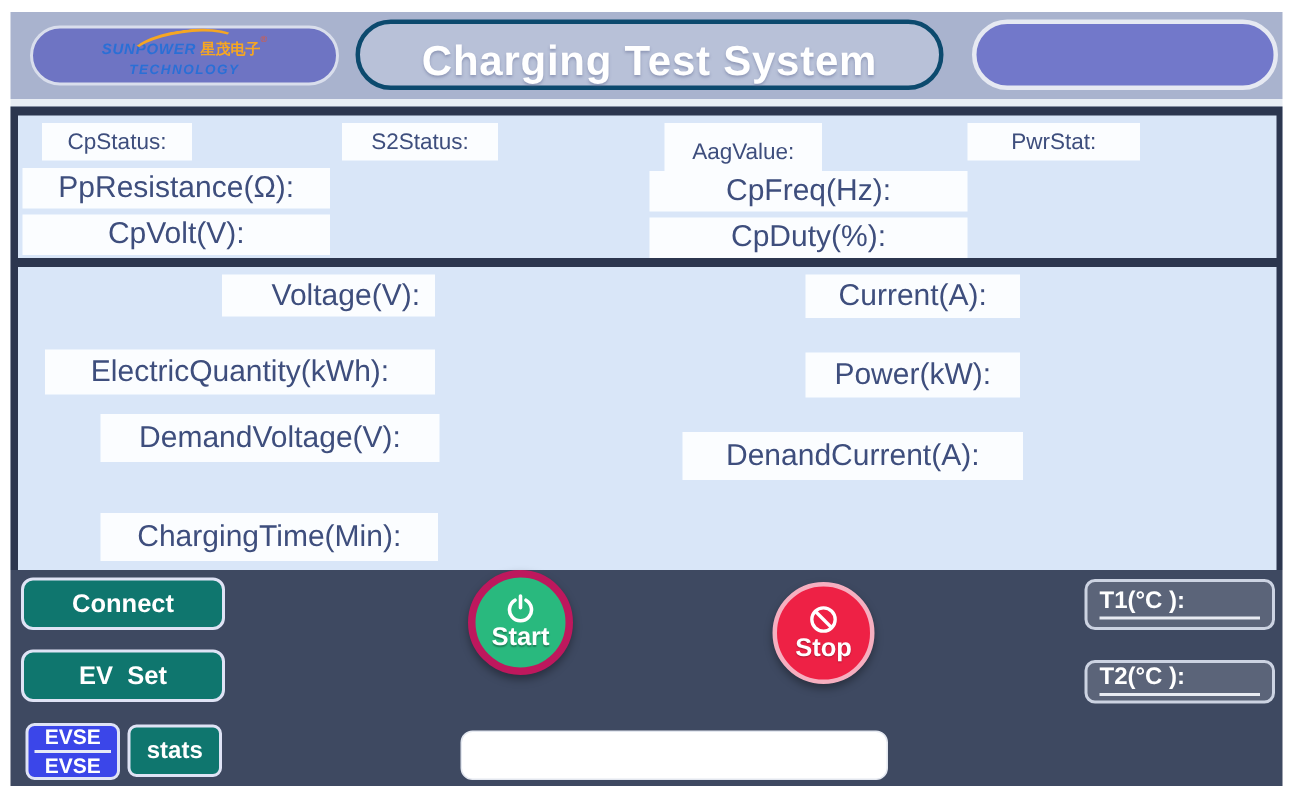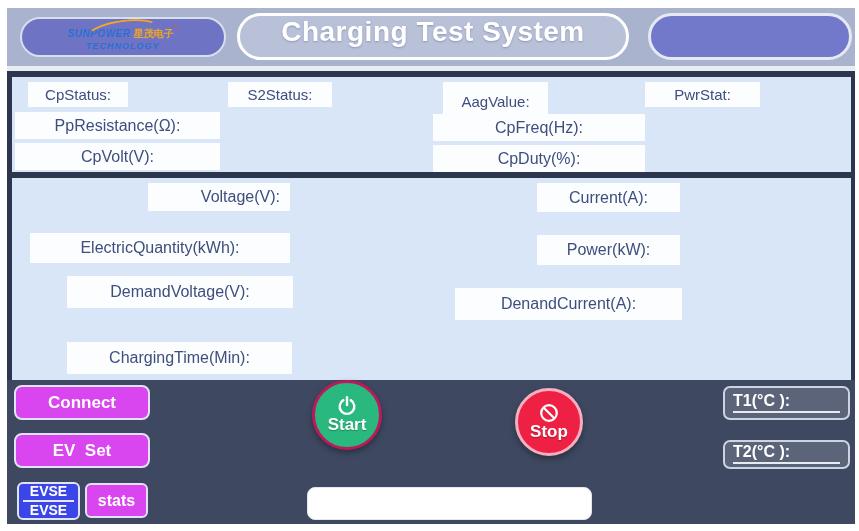--- a/index.html
+++ b/index.html
@@ -11,48 +11,48 @@
   .gap{position:absolute;left:0;top:58px;width:848px;height:6px;background:#e8edf4;}
   .pill{position:absolute;border-radius:26px;box-sizing:border-box;}
   .logo-pill{left:13px;top:9px;width:206px;height:40px;background:#6e74c3;border:2px solid #d9deec;border-radius:20px;
              display:flex;align-items:center;justify-content:center;}
   .logo-inner{position:relative;text-align:center;line-height:1;filter:blur(.3px);}
   .logo-l1{font-size:10px;font-weight:bold;font-style:italic;color:#2a6fd6;letter-spacing:.5px;}
   .logo-cn{font-size:10px;font-weight:bold;color:#f5a623;margin-left:3px;}
   .logo-reg{font-size:6px;color:#e05a3a;vertical-align:top;}
   .logo-l2{font-size:9px;font-weight:bold;font-style:italic;color:#2a6fd6;letter-spacing:1px;margin-top:2px;}
   .logo-swoosh{position:absolute;left:18px;top:-4px;width:70px;height:22px;border:2px solid #f5a623;border-color:#f5a623 transparent transparent transparent;border-radius:50%;transform:rotate(-8deg);pointer-events:none;}
-  .title-pill{left:230px;top:5px;width:392px;height:47px;background:#b8c1d8;border:3px solid #ffffff;border-radius:25px;
-              display:flex;align-items:flex-start;justify-content:center;}
+  .title-pill{left:230px;top:5px;width:392px;height:47px;background:#b8c1d8;border:3px solid #0c4a6e;border-radius:25px;
+              display:flex;align-items:flex-end;justify-content:center;}
   .title-text{color:#ffffff;font-size:28px;font-weight:bold;letter-spacing:.5px;text-shadow:0 1px 2px rgba(90,100,140,.45);}
   .right-pill{left:641px;top:5px;width:204px;height:47px;background:#7278ca;border:3px solid #e6e9f2;border-radius:25px;}
 
   
   .panel1{position:absolute;left:0;top:63px;width:848px;height:107px;box-sizing:border-box;background:#d9e6f8;
           border:5px solid #2c364f;border-top-width:6px;border-right-width:4px;border-bottom-width:6px;}
   .panel2{position:absolute;left:0;top:170px;width:848px;height:202px;box-sizing:border-box;background:#d9e6f8;
           border-left:5px solid #2c364f;border-right:4px solid #2c364f;}
 
   .lbl{position:absolute;background:#fbfdff;color:#3e4e7d;display:flex;align-items:center;justify-content:center;
-       font-size:16px;white-space:nowrap;}
+       font-size:20px;white-space:nowrap;}
   .lbl.small{font-size:15px;}
   .lbl.right{justify-content:flex-end;padding-right:10px;box-sizing:border-box;}
 
   
   .bottombar{position:absolute;left:0;top:372px;width:848px;height:144px;background:#3e4961;}
-  .btn-blue{position:absolute;background:#d946ef;border:2px solid #dfe3f5;border-radius:8px;box-sizing:border-box;
+  .btn-blue{position:absolute;background:#0f766e;border:2px solid #dfe3f5;border-radius:8px;box-sizing:border-box;
             color:#ffffff;font-weight:bold;font-size:17px;display:flex;align-items:center;justify-content:center;
             cursor:pointer;white-space:pre;}
   .evse-btn{position:absolute;background:#3b46e9;border:2px solid #dfe3f5;border-radius:6px;box-sizing:border-box;
             color:#ffffff;font-weight:bold;font-size:14px;display:flex;flex-direction:column;align-items:stretch;
             justify-content:center;cursor:pointer;text-align:center;line-height:1.1;}
   .evse-div{height:0;border-top:2px solid #e7eaf6;margin:1px 4px;}
   .round-btn{position:absolute;border-radius:50%;display:flex;flex-direction:column;align-items:center;justify-content:center;
              color:#ffffff;font-weight:bold;cursor:pointer;box-sizing:border-box;}
-  .start-btn{background:#29b97e;border:3px solid #be185d;box-shadow:0 3px 6px rgba(0,0,0,.35);}
+  .start-btn{background:#29b97e;border:5px solid #be185d;box-shadow:0 3px 6px rgba(0,0,0,.35);}
   .stop-btn{background:#ee2145;border:3px solid #f6afc0;box-shadow:0 3px 6px rgba(0,0,0,.35);}
   .round-label{font-size:17px;margin-top:-2px;text-shadow:0 1px 1px rgba(0,0,0,.3);}
   .temp-field{position:absolute;background:#5b6479;border:2px solid #ccd3e2;border-radius:7px;box-sizing:border-box;
               display:flex;align-items:center;padding:3px 8px 5px 8px;}
   .temp-inner{display:flex;align-items:flex-end;width:100%;border-bottom:2px solid #e8ebf2;padding-bottom:1px;}
   .temp-label{color:#ffffff;font-weight:bold;font-size:16px;white-space:pre;}
   .msg-box{position:absolute;background:#ffffff;border-radius:8px;border:1px solid #e3e7ef;}
 </style>
 </head>
 <body>

